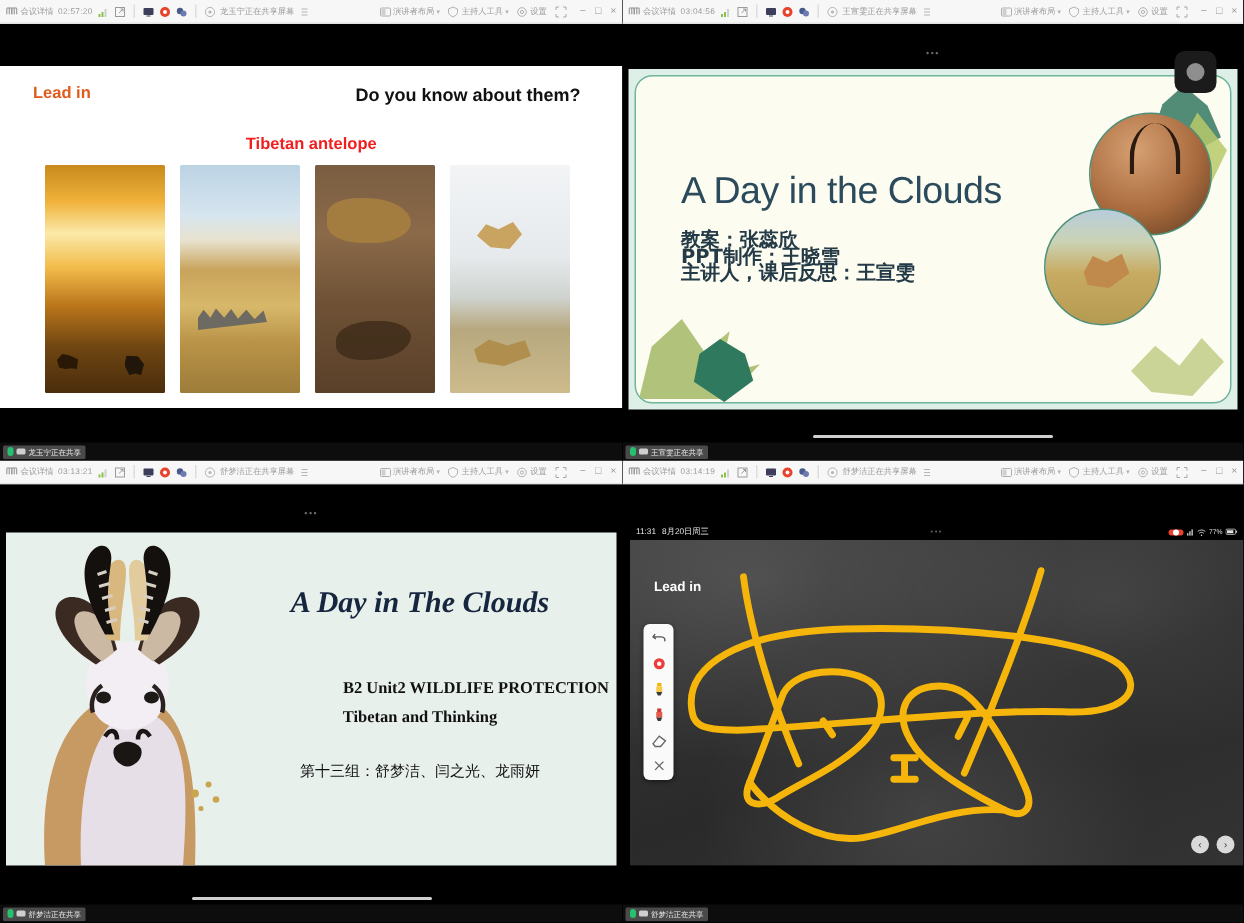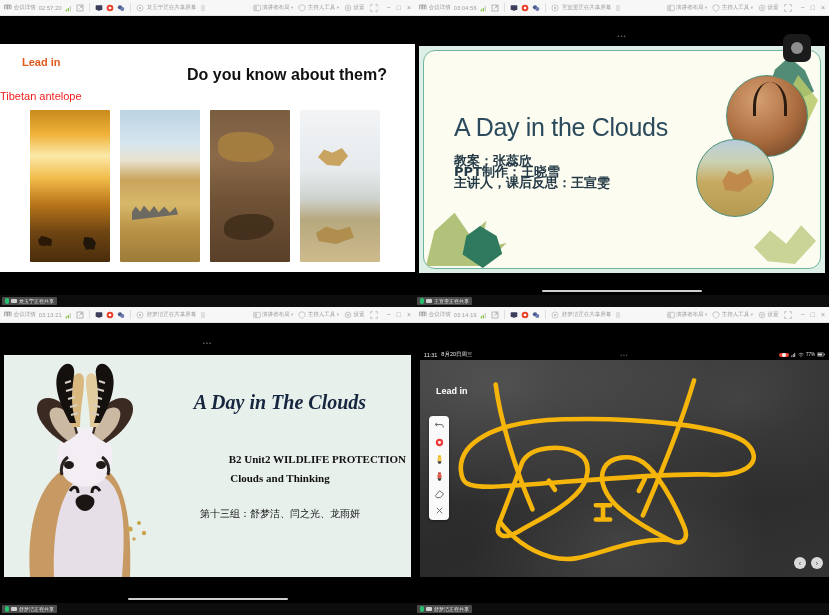--- a/index.html
+++ b/index.html
@@ -42,24 +42,24 @@
           margin-left:2px; border-radius:1px; }
   .chip .mic { width:4px; height:6px; background:#25c16f; border-radius:2px; flex:none; }
   .chip .cam { width:6px; height:4px; background:#cfcfcf; border-radius:1px; flex:none; }
   .scrollidx { position:absolute; left:50%; bottom:3px; transform:translateX(-50%);
                width:160px; height:2px; background:#cfcfcf; border-radius:2px; }
 
   
   .p1-slide { position:absolute; left:0; right:0; top:28px; height:228px; background:#fff; }
   .p1-lead { position:absolute; left:22px; top:12px; color:#e05a1c;
              font-size:11px; font-weight:bold; }
-  .p1-q { position:absolute; right:28px; top:22px; color:#111;
-          font-size:16px; font-weight:bold; }
-  .p1-ttl { position:absolute; left:0; right:0; top:46px; 
-            color:#f21d1d; font-size:11px; font-weight:normal; }
+  .p1-q { position:absolute; right:28px; top:12px; color:#111;
+          font-size:12px; font-weight:bold; }
+  .p1-ttl { position:absolute; left:0; right:0; top:46px; text-align:center;
+            color:#f21d1d; font-size:11px; font-weight:bold; }
   .p1-row { position:absolute; left:30px; top:66px; display:flex; gap:10px; }
   .ph { width:80px; height:152px; border-radius:1px; }
   .ph1 { background:linear-gradient(#c88a1c 0%,#f0b23a 16%,#fbe9a8 30%,#f2bb4a 45%,#b9751a 62%,#6f4512 80%,#4a2d0c 100%); position:relative; }
   .ph1:after { content:""; position:absolute; left:8px; bottom:16px; width:14px; height:10px;
                background:#2a1806; clip-path:polygon(0 40%,25% 0,60% 10%,100% 35%,95% 100%,70% 95%,40% 100%,10% 90%); }
   .ph1:before { content:""; position:absolute; right:14px; bottom:12px; width:13px; height:13px;
                background:#20160a; clip-path:polygon(10% 0,70% 5%,100% 45%,85% 100%,55% 92%,25% 100%,0 50%); }
   .ph2 { background:linear-gradient(#bcd3e4 0%,#d6e5ef 22%,#e8e2cf 33%,#c9a45c 46%,#d7b86a 62%,#b99347 78%,#9d7c39 100%); position:relative; }
   .ph2:after { content:""; position:absolute; left:12px; bottom:42px; width:46px; height:18px;
                background:#6d6a62; clip-path:polygon(0 55%,8% 25%,18% 55%,26% 20%,38% 55%,48% 22%,58% 58%,70% 25%,82% 60%,95% 28%,100% 70%,0 100%); }
@@ -531,21 +531,21 @@
           <ellipse cx="93" cy="108" rx="5" ry="4" fill="#1d1a18"></ellipse>
           <path d="M68 142 C72 136 82 136 86 142 C88 148 82 154 77 154 C72 154 66 148 68 142 Z" fill="#1a1614"></path>
           <path d="M62 134 C66 128 70 130 70 136 M92 134 C88 128 84 130 84 136" stroke="#1a1614" stroke-width="3" fill="none"></path>
           <circle cx="122" cy="172" r="2.6" fill="#caa44f"></circle>
             <circle cx="131" cy="166" r="2" fill="#caa44f"></circle>
           <circle cx="136" cy="176" r="2.2" fill="#caa44f"></circle>
             <circle cx="126" cy="182" r="1.7" fill="#caa44f"></circle>
         </svg>
         <div class="p3-title">A Day in The Clouds</div>
         <div class="p3-sub1">B2 Unit2 WILDLIFE PROTECTION</div>
-        <div class="p3-sub2">Clouds and Thinking</div>
+        <div class="p3-sub2">Tibetan and Thinking</div>
         <div class="p3-group">第十三组：舒梦洁、闫之光、龙雨妍</div>
       </div>
       <div class="scrollidx"></div>
     </div>
 
     <div class="botbar">
       <div class="chip">
         <i class="mic"></i>
         <i class="cam"></i>
         <span>舒梦洁正在共享</span>

